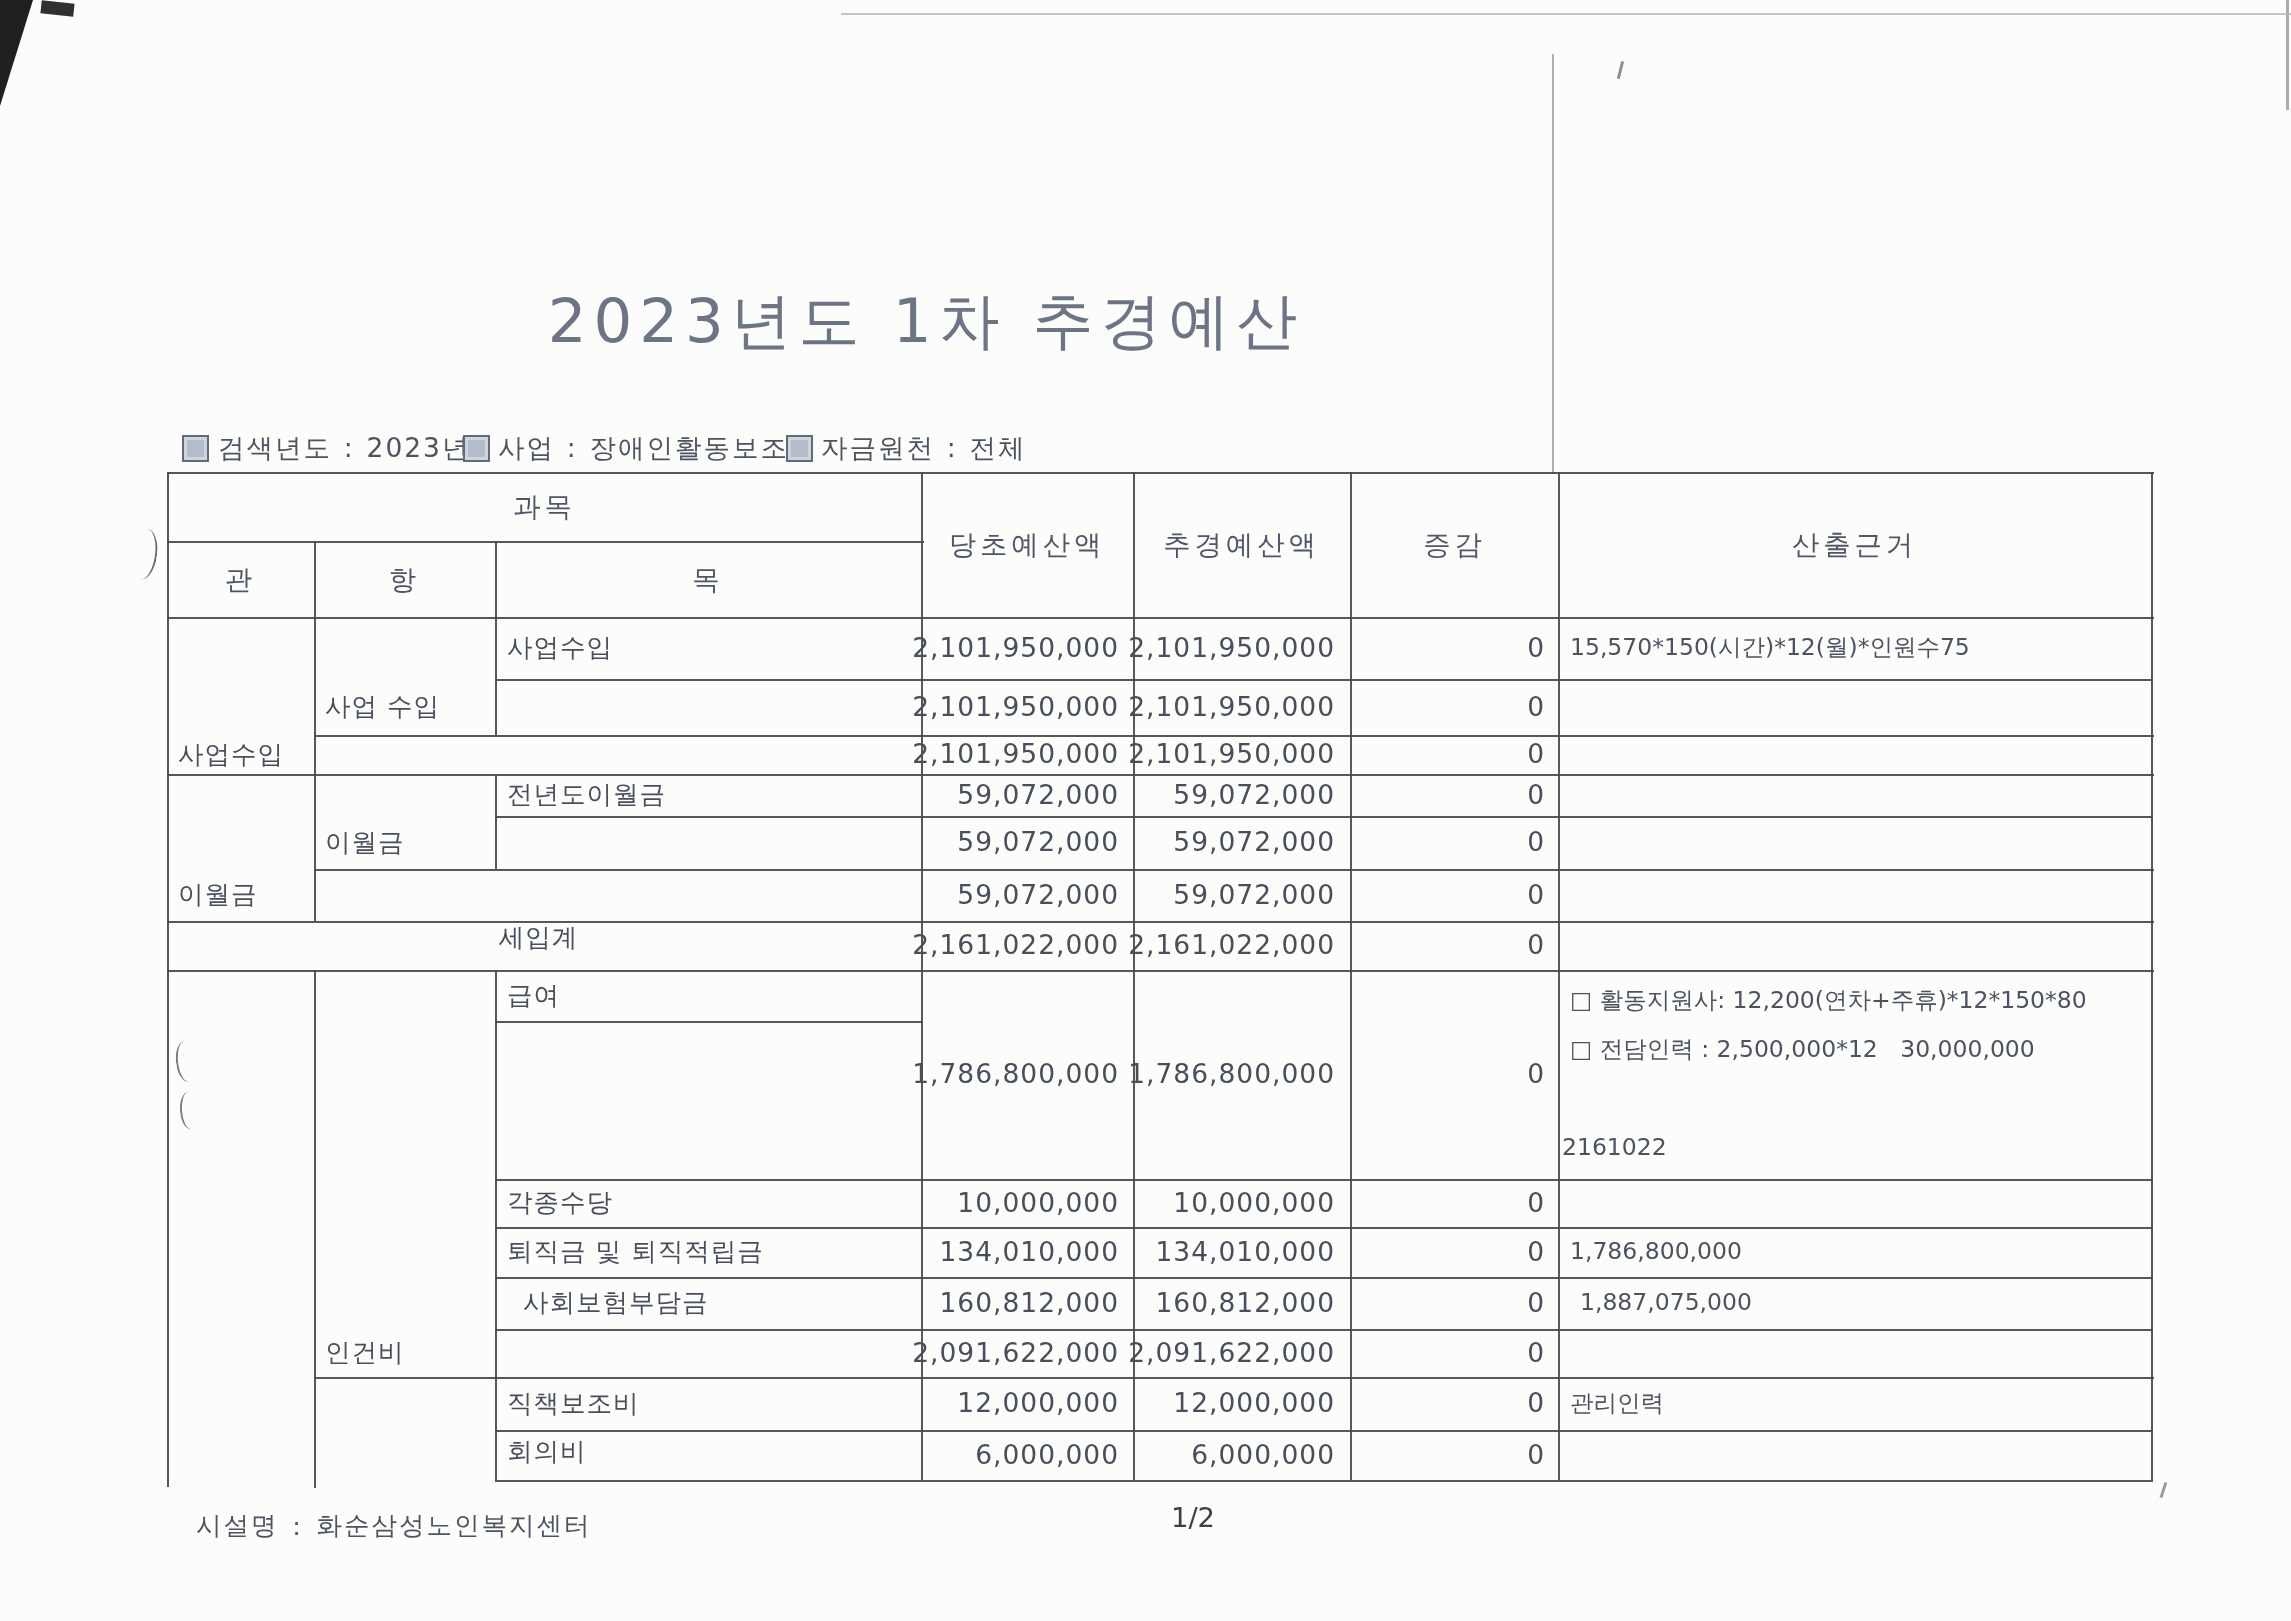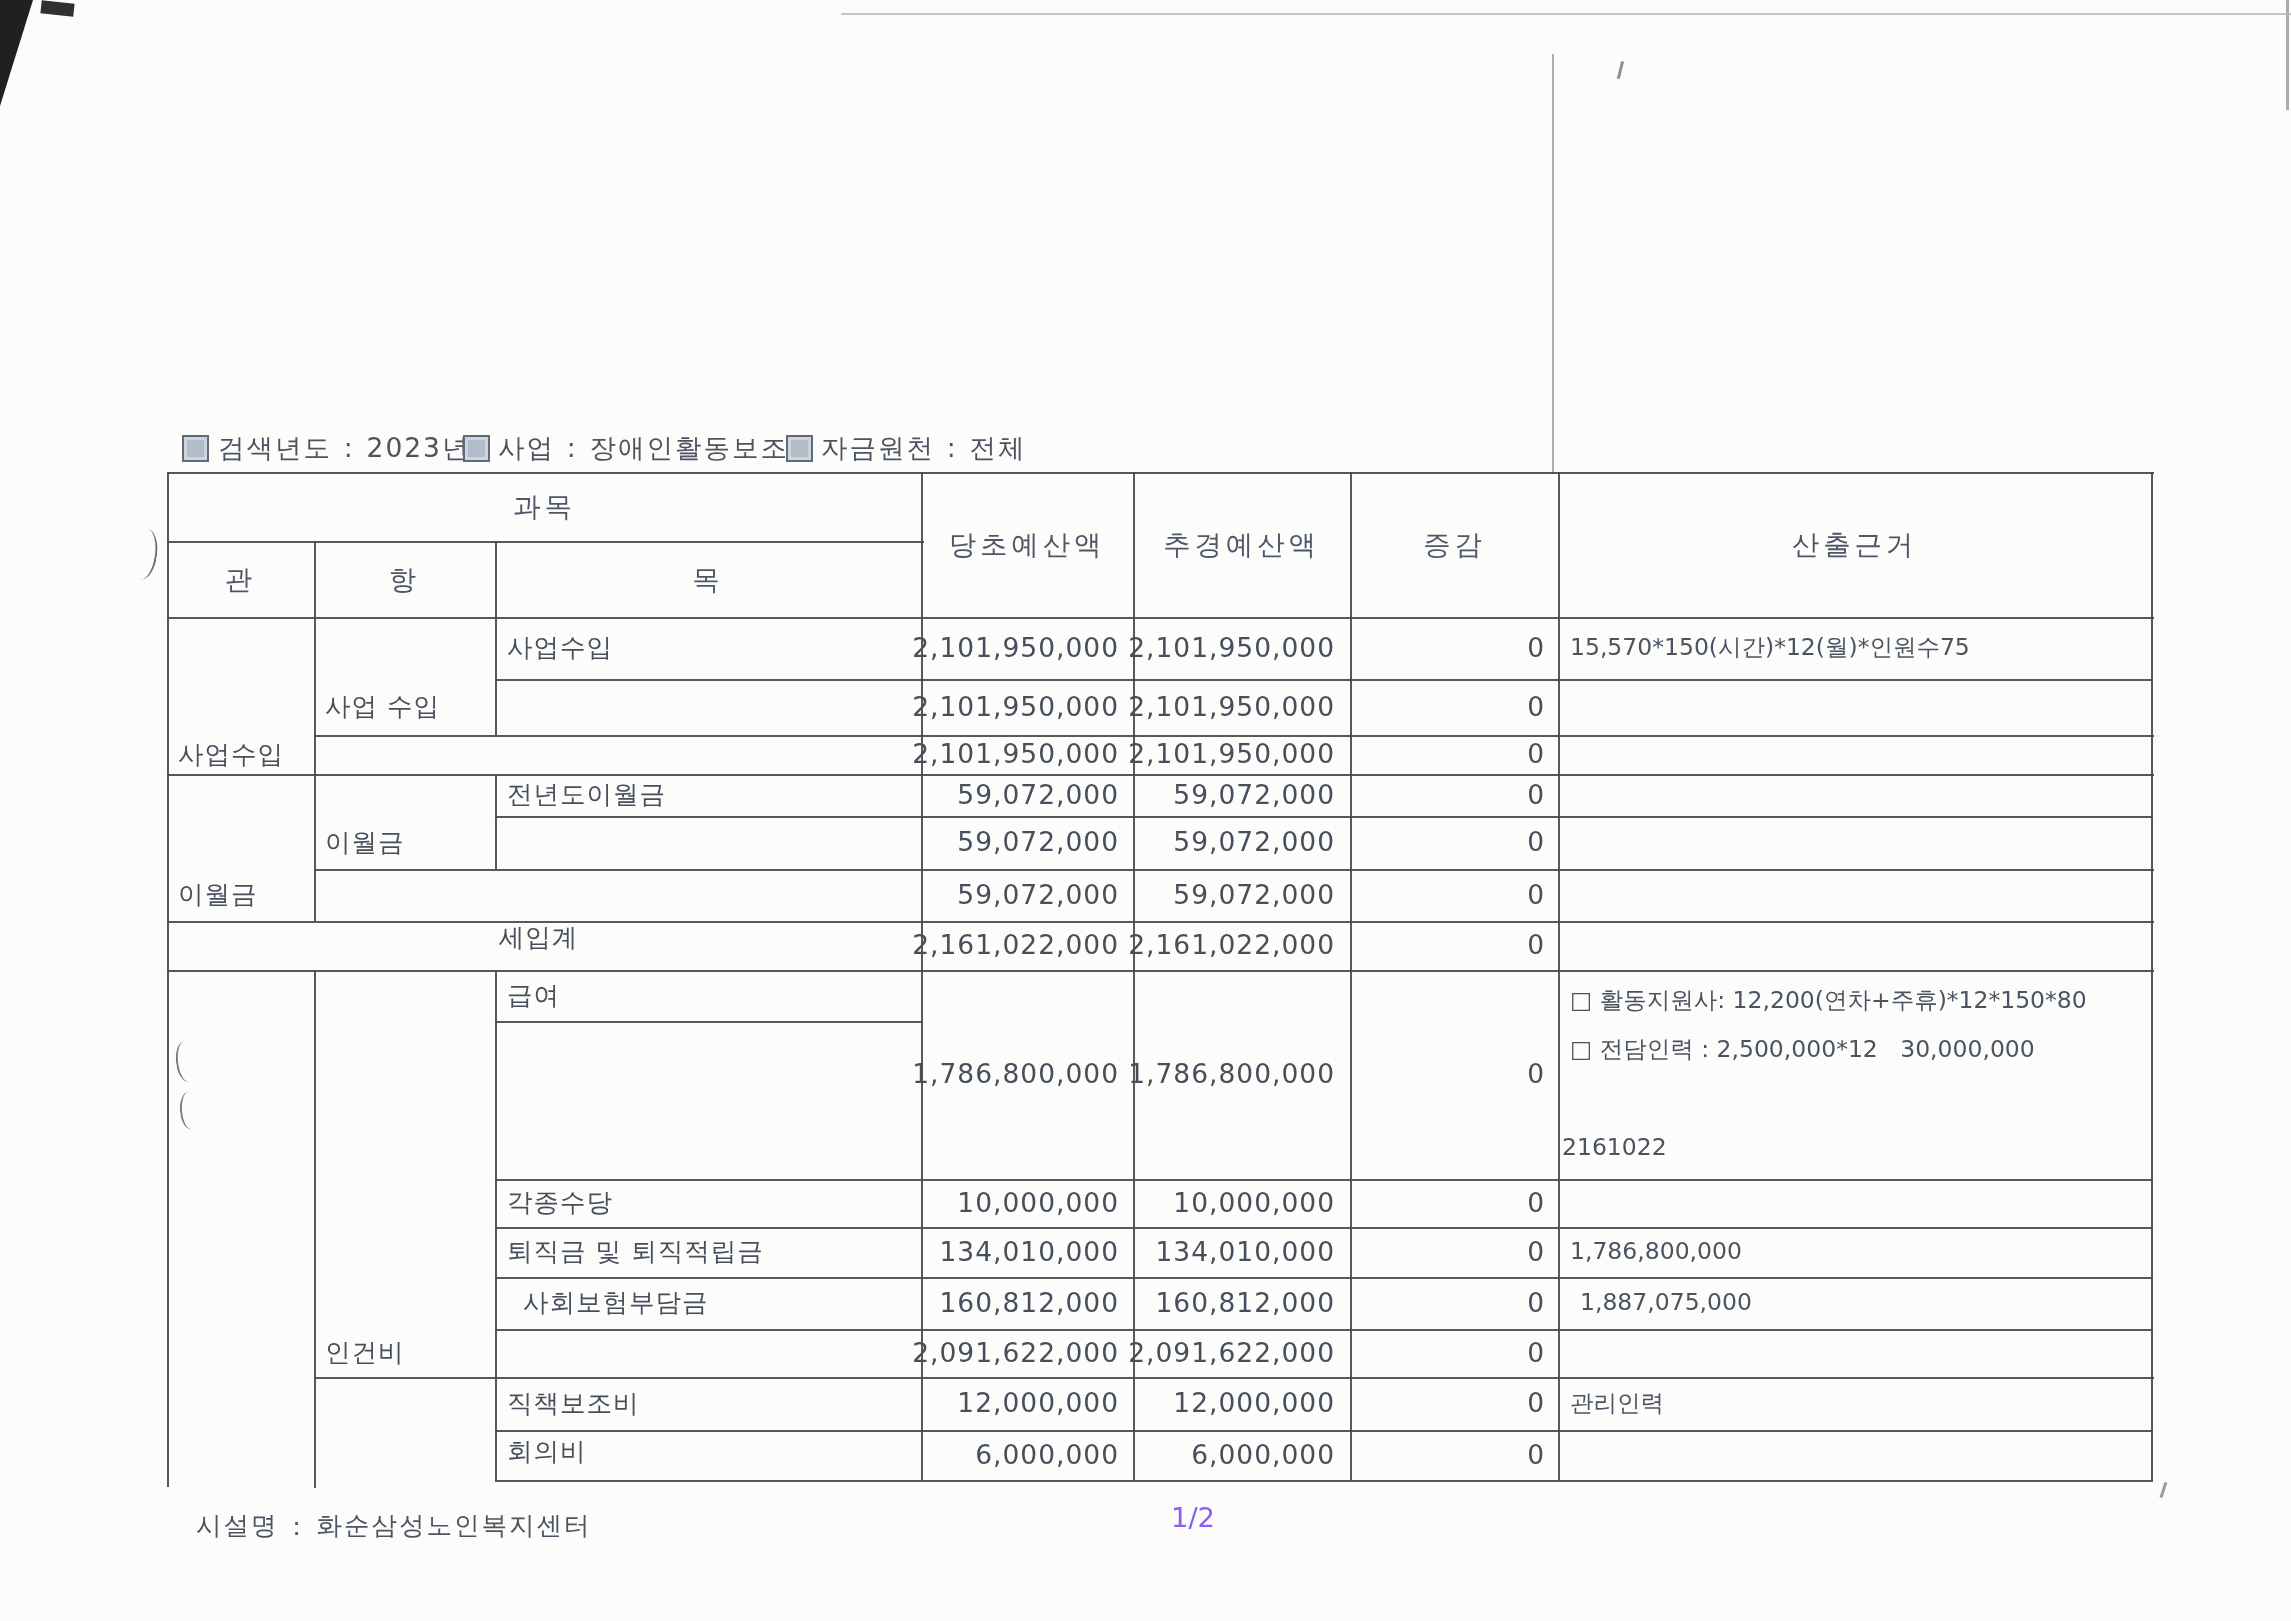--- a/index.html
+++ b/index.html
@@ -23,21 +23,21 @@
          display:flex;align-items:center;justify-content:center;
          font-size:61px;letter-spacing:6.9px;color:#6d7485;}
   .chk{position:absolute;width:22.5px;height:22.5px;background:#b3bcc9;
        border:2px solid #606a7a;box-shadow:inset 0 0 0 2.9px #cfd5de;}
   .filter{position:absolute;top:429px;height:37px;display:flex;align-items:center;
           gap:11.8px;color:#4c5361;font-size:26.5px;letter-spacing:2px;}
   
   .footer{position:absolute;left:196px;top:1504px;height:43px;display:flex;
           align-items:center;gap:13.7px;color:#4c5361;font-size:25.5px;letter-spacing:2px;}
   .pageno{position:absolute;left:1149px;top:1496px;width:88px;height:43px;display:flex;
-          align-items:center;justify-content:center;color:#8b5cf6;font-size:27.4px;}
+          align-items:center;justify-content:center;color:#404040;font-size:27.4px;}
   
   .corner-tl{position:absolute;left:0;top:0;width:33px;height:106px;background:#202020;
              clip-path:polygon(0 0,100% 0,0 100%);}
   .corner-dash{position:absolute;left:41px;top:2px;width:33px;height:12.7px;background:#303030;
                transform:rotate(6deg);}
   .edge-strip{position:absolute;left:2286px;top:0;width:2.9px;height:110px;background:#8a8a8a;opacity:.7;}
   .scan-hline{position:absolute;left:841px;top:12.7px;width:1451px;height:2px;background:#b5b5b2;opacity:.8;}
   .scan-vline{position:absolute;left:1552px;top:54px;width:2px;height:420px;background:#8f8f8f;opacity:.7;}
   .paren-r{position:absolute;left:135px;top:529px;width:19.6px;height:51px;
            border-right:2.9px solid #6a6a6a;border-radius:0 60% 60% 0 / 0 50% 50% 0;transform:rotate(8deg);}
@@ -57,20 +57,21 @@
   <div class="corner-dash"></div>
   <div class="edge-strip"></div>
   <div class="scan-hline"></div>
   <div class="scan-vline"></div>
   <div class="paren-r"></div>
   <div class="paren-l1"></div>
   <div class="paren-l2"></div>
   <div class="tick1"></div>
   <div class="tick2"></div>
 
+  <div class="title">2023년도 1차 추경예산</div>
 
   <span class="chk" style="left:182px;top:435px;"></span>
   <div class="filter" style="left:218px;">
     <span>검색년도</span>
     <span>:</span>
     <span>2023년</span>
   </div>
   <span class="chk" style="left:463px;top:435px;"></span>
   <div class="filter" style="left:498px;">
     <span>사업</span>

